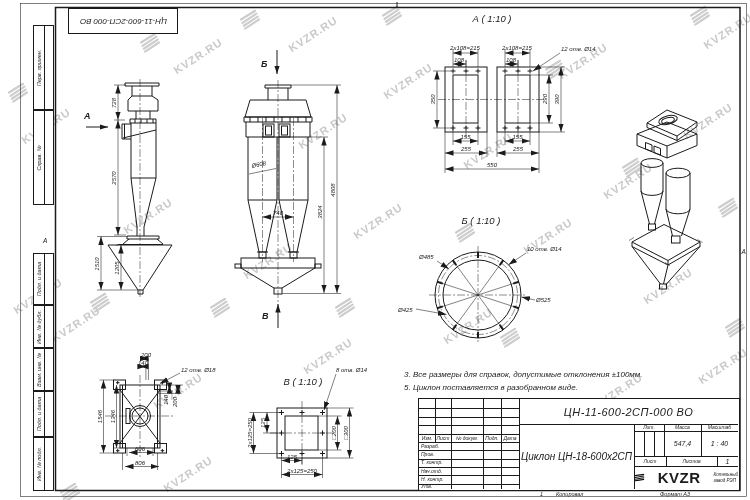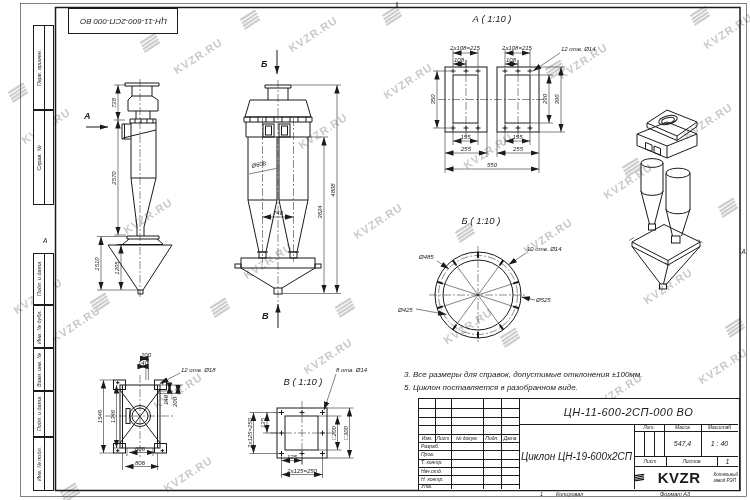--- a/index.html
+++ b/index.html
@@ -433,21 +433,21 @@
     <div class="cell" style="left:82px;top:35px;width:18px;height:8px">Дата</div>
 
     <div class="cell lft" style="left:0;top:43px;width:32px;height:8.3px">Разраб.</div>
     <div class="cell lft" style="left:0;top:51.3px;width:32px;height:8.3px">Пров.</div>
     <div class="cell lft" style="left:0;top:59.6px;width:32px;height:8.4px">Т. контр.</div>
     <div class="cell lft" style="left:0;top:68px;width:32px;height:8.3px">Нач.отд.</div>
     <div class="cell lft" style="left:0;top:76.3px;width:32px;height:8.3px">Н. контр.</div>
     <div class="cell lft" style="left:0;top:84.6px;width:32px;height:5.4px">Утв.</div>
 
     <div class="cell docnum" style="left:100px;top:0;width:219px;height:25px">ЦН-11-600-2СП-000 ВО</div>
-    <div class="cell pname" style="left:100px;top:25px;width:115px;height:65px">Циклон ЦН-19-600х2СП</div>
+    <div class="cell pname" style="left:100px;top:25px;width:115px;height:65px">Циклон ЦН-18-600х2СП</div>
 
     <div class="cell" style="left:215px;top:25px;width:30px;height:7px">Лит.</div>
     <div class="cell" style="left:245px;top:25px;width:37px;height:7px">Масса</div>
     <div class="cell" style="left:282px;top:25px;width:37px;height:7px">Масштаб</div>
     <div class="cell val" style="left:245px;top:32px;width:37px;height:25px">547,4</div>
     <div class="cell val" style="left:282px;top:32px;width:37px;height:25px">1 : 40</div>
 
     <div class="cell" style="left:215px;top:57px;width:32px;height:10px">Лист</div>
     <div class="cell" style="left:247px;top:57px;width:51px;height:10px">Листов</div>
     <div class="cell val" style="left:298px;top:57px;width:21px;height:10px">1</div>

